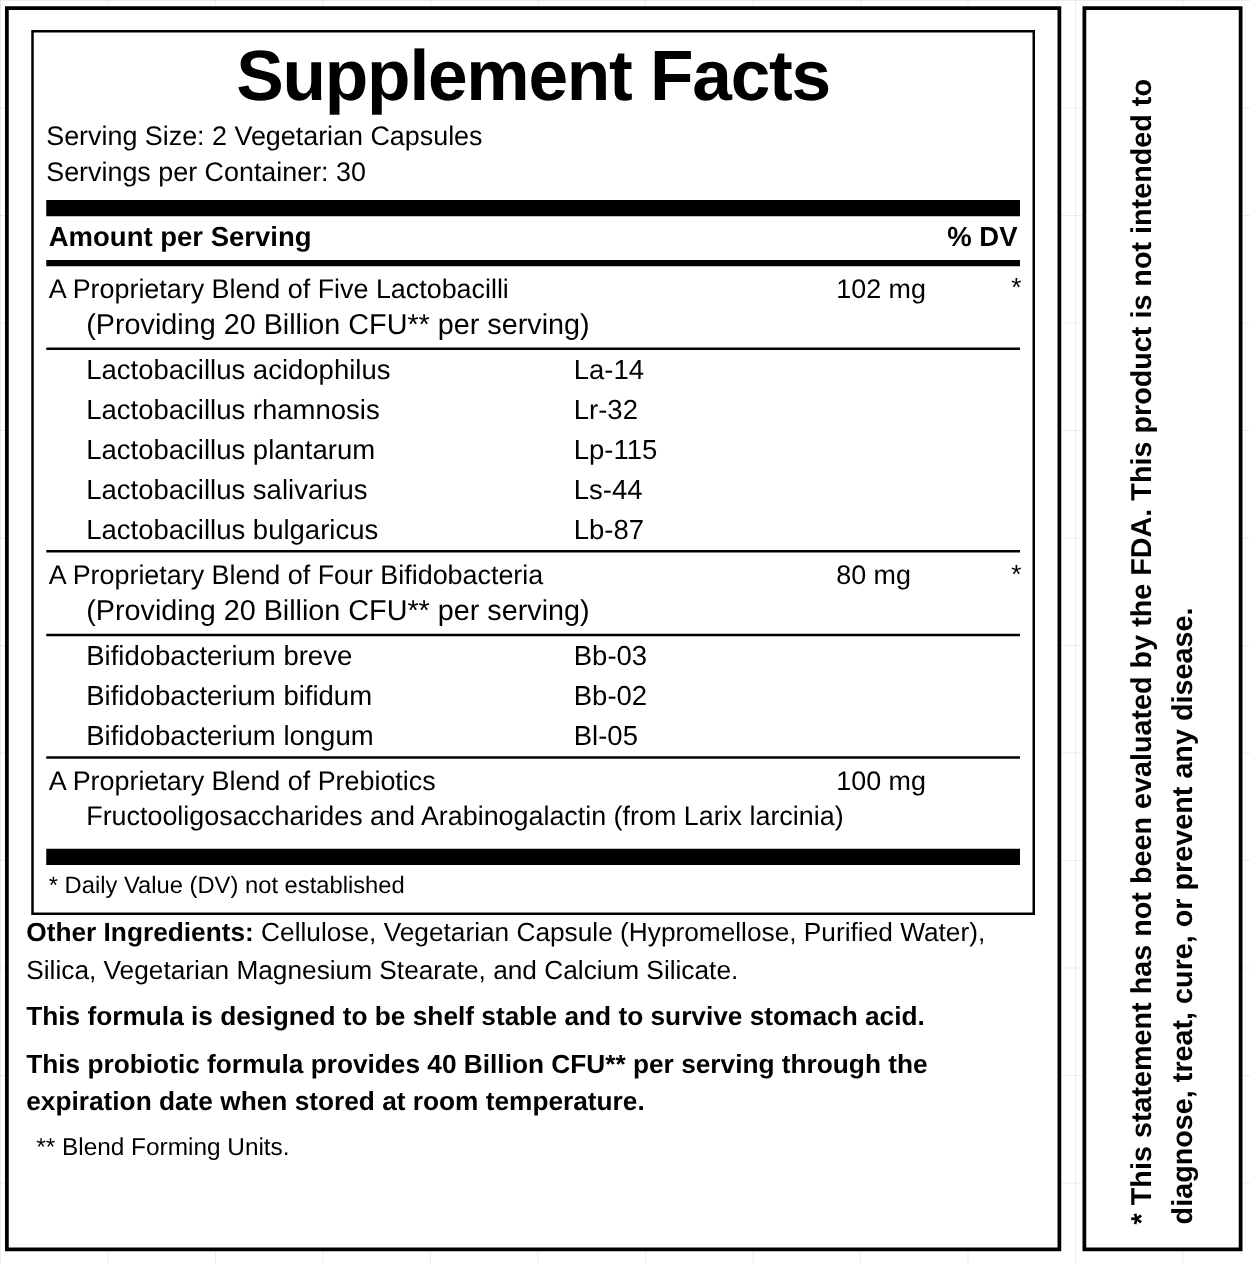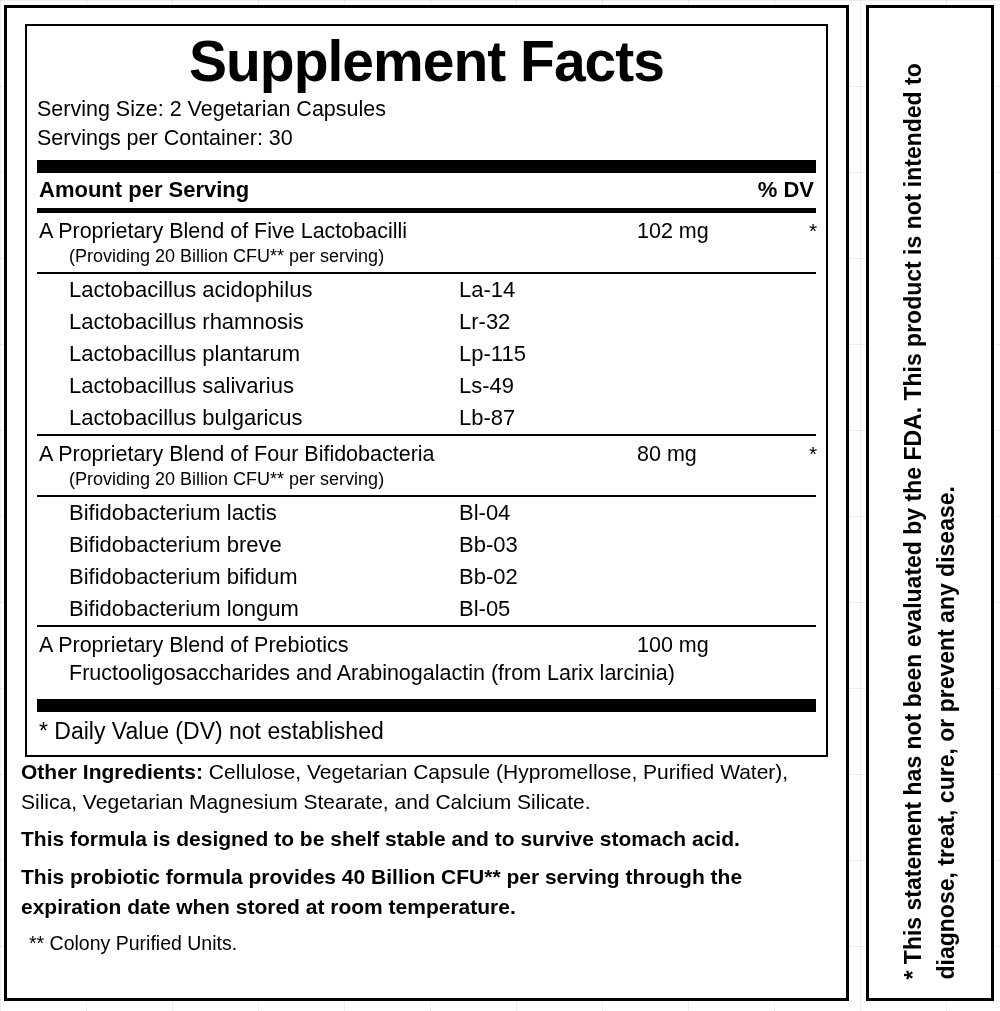--- a/index.html
+++ b/index.html
@@ -90,46 +90,46 @@
   }
   .blend-row {
     display: flex;
     align-items: center;
     font-size: 21.5px;
     padding: 6px 2px 1px 2px;
   }
   .blend-name { flex: 0 0 auto; }
   .blend-amt {
     position: absolute;
-    left: 600px;
+    left: 632px;
     font-size: 21.5px;
   }
   .blend-dv {
     position: absolute;
     left: 772px;
     font-size: 21px;
   }
   .rel { position: relative; }
   .sub-line {
-    font-size: 18px;
+    font-size: 23px;
     padding: 1px 2px 5px 32px;
   }
   .strain-row {
     display: flex;
     font-size: 22px;
     padding: 3px 2px 3px 32px;
   }
   .strain-name { width: 390px; }
   .strain-code { width: 200px; }
   .prebiotic-sub {
     font-size: 21.5px;
     padding: 2px 2px 6px 32px;
   }
   .dv-note {
-    font-size: 23px;
+    font-size: 19px;
     padding: 6px 2px 4px 2px;
   }
 
   
   .other-block {
     margin: 0 14px 0 14px;
     font-size: 21px;
     line-height: 1.42;
   }
   .other-block p { margin: 0 0 8px 0; }
@@ -208,42 +208,38 @@
       <div class="strain-row">
         <span class="strain-name">Lactobacillus rhamnosis</span>
         <span class="strain-code">Lr-32</span>
       </div>
       <div class="strain-row">
         <span class="strain-name">Lactobacillus plantarum</span>
         <span class="strain-code">Lp-115</span>
       </div>
       <div class="strain-row">
         <span class="strain-name">Lactobacillus salivarius</span>
-        <span class="strain-code">Ls-49</span>
+        <span class="strain-code">Ls-44</span>
       </div>
       <div class="strain-row">
         <span class="strain-name">Lactobacillus bulgaricus</span>
         <span class="strain-code">Lb-87</span>
       </div>
 
       <div class="rule-thin"></div>
 
       <div class="blend-row rel">
         <span class="blend-name">A Proprietary Blend of Four Bifidobacteria</span>
         <span class="blend-amt">80 mg</span>
         <span class="blend-dv">*</span>
       </div>
       <div class="sub-line">(Providing 20 Billion CFU** per serving)</div>
 
       <div class="rule-thin"></div>
 
-      <div class="strain-row">
-        <span class="strain-name">Bifidobacterium lactis</span>
-        <span class="strain-code">Bl-04</span>
-      </div>
       <div class="strain-row">
         <span class="strain-name">Bifidobacterium breve</span>
         <span class="strain-code">Bb-03</span>
       </div>
       <div class="strain-row">
         <span class="strain-name">Bifidobacterium bifidum</span>
         <span class="strain-code">Bb-02</span>
       </div>
       <div class="strain-row">
         <span class="strain-name">Bifidobacterium longum</span>
@@ -264,21 +260,21 @@
       <div class="dv-note">* Daily Value (DV) not established</div>
 
     </div>
 
     <div class="other-block">
       <p>
         <span class="bold">Other Ingredients:</span><span>  Cellulose, Vegetarian Capsule (Hypromellose, Purified Water), Silica, Vegetarian Magnesium Stearate, and Calcium Silicate.</span>
       </p>
       <p class="bold">This formula is designed to be shelf stable and to survive stomach acid.</p>
       <p class="bold">This probiotic formula provides 40 Billion CFU** per serving through the expiration date when stored at room temperature.</p>
-      <p class="cfu-note">** Colony Purified Units.</p>
+      <p class="cfu-note">** Blend Forming Units.</p>
     </div>
 
   </div>
 
   <div class="disclaimer">
     <div class="disclaimer-inner">* This statement has not been evaluated by the FDA. This product is not intended to diagnose, treat, cure, or prevent any disease.</div>
   </div>
 
 </div>
 

